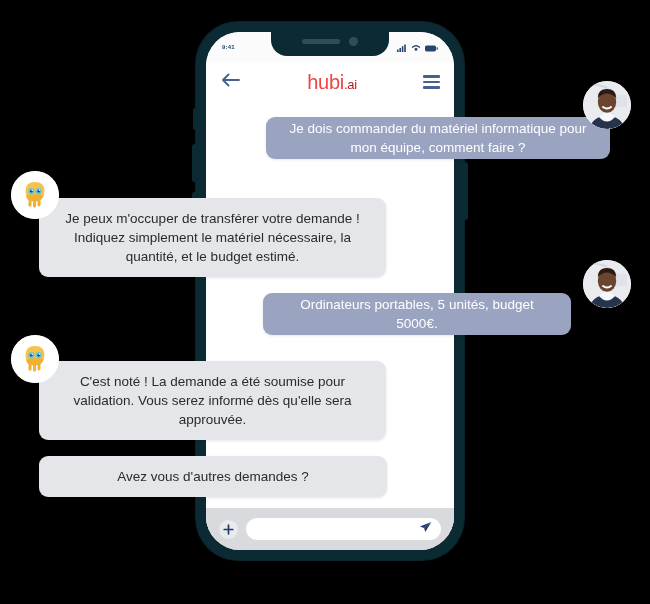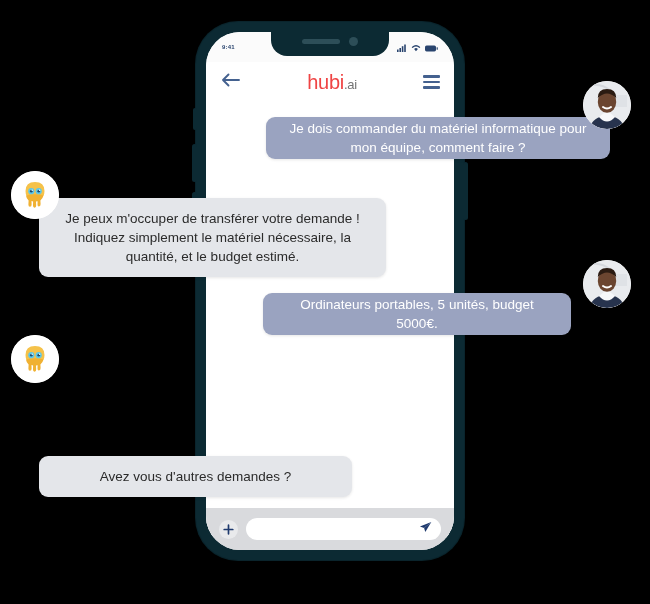--- a/index.html
+++ b/index.html
@@ -125,21 +125,21 @@
     box-sizing: border-box;
     z-index: 4;
   }
   .logo {
     font-size: 20px;
     font-weight: 400;
     letter-spacing: -0.3px;
     line-height: 1;
   }
   .logo .hubi { color: #ef4444; }
-  .logo .dotai { color: #737373; font-size: 13px; }
+  .logo .dotai { color: #b91c1c; font-size: 13px; }
 
   .hamburger { display: flex; flex-direction: column; gap: 3px; }
   .hamburger span {
     display: block;
     width: 17px;
     height: 2.5px;
     background: #44618f;
     border-radius: 1px;
   }
 
@@ -222,21 +222,21 @@
     background: #e4e6ea;
     color: #2b2b2b;
     text-align: center;
     padding: 11px 12px;
   }
 
   .b1 { left: 266px; top: 117px; width: 344px; }
   .b2 { left: 39px;  top: 198px; width: 347px; }
   .b3 { left: 263px; top: 293px; width: 308px; }
   .b4 { left: 39px;  top: 361px; width: 347px; }
-  .b5 { left: 39px;  top: 456px; width: 313px; }
+  .b5 { left: 39px;  top: 456px; width: 348px; }
 
   
   .avatar {
     position: absolute;
     width: 48px;
     height: 48px;
     border-radius: 50%;
     z-index: 30;
     overflow: hidden;
     background: #ffffff;
@@ -330,20 +330,21 @@
 
     </div>
   </div>
 
   <div class="bubble user b1">Je dois commander du matériel informatique pour mon équipe, comment faire ?</div>
 
   <div class="bubble bot b2">Je peux m'occuper de transférer votre demande ! Indiquez simplement le matériel nécessaire, la quantité, et le budget estimé.</div>
 
   <div class="bubble user b3">Ordinateurs portables, 5 unités, budget 5000€.</div>
 
+  <div class="bubble bot b4">C'est noté ! La demande a été soumise pour validation. Vous serez informé dès qu'elle sera approuvée.</div>
 
   <div class="bubble bot b5">Avez vous d'autres demandes ?</div>
 
   <div class="avatar av-user1">
     <svg viewBox="0 0 48 48">
       <defs>
         <clipPath id="cu1">
             <circle cx="24" cy="24" r="24"></circle>
           </clipPath>
       </defs>

